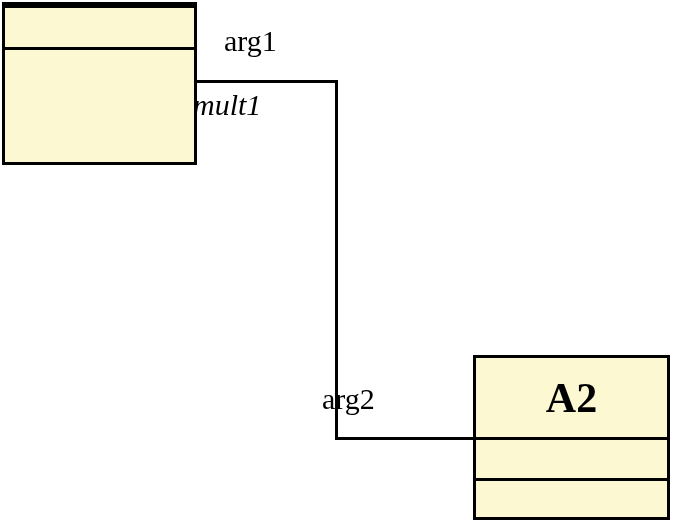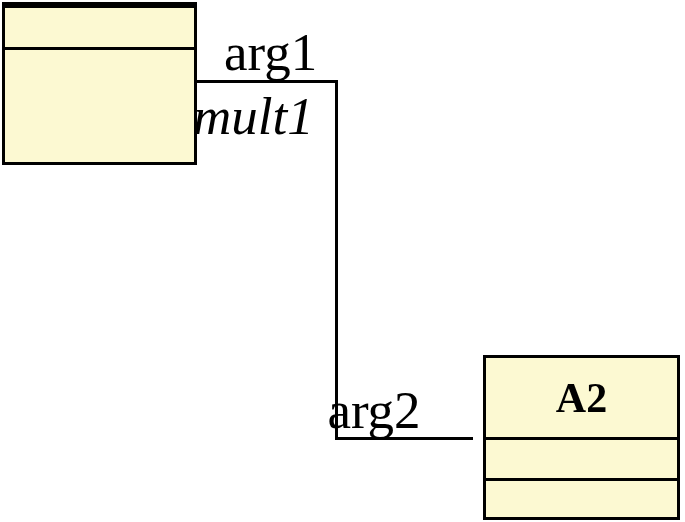--- a/index.html
+++ b/index.html
@@ -19,21 +19,21 @@
   
   .uml-class {
     position: absolute;
     box-sizing: border-box;
     border: 3px solid #000000;
     background: #fcf9d2;
     display: flex;
     flex-direction: column;
   }
   .class-a1 { left: 2px;   top: 2px;   width: 195px; height: 163px; }
-  .class-a2 { left: 483px; top: 355px; width: 197px; height: 165px; }
+  .class-a2 { left: 473px; top: 355px; width: 197px; height: 165px; }
 
   .uml-title {
     display: flex;
     align-items: center;
     justify-content: center;
     font-weight: bold;
     font-size: 42px;
     line-height: 1;
   }
   .class-a1 .uml-title { height: 75px; }
@@ -52,27 +52,27 @@
     position: absolute;
     background: #000000;
   }
   .seg-h1 { left: 197px; top: 80px;  width: 141px; height: 3px; }
   .seg-v  { left: 335px; top: 80px;  width: 3px;   height: 360px; }
   .seg-h2 { left: 335px; top: 437px; width: 138px; height: 3px; }
 
   
   .edge-label {
     position: absolute;
-    font-size: 53px;
+    font-size: 30px;
     line-height: 1;
     white-space: nowrap;
   }
   .lbl-arg1  { left: 224px; top: 26px;  text-align: left; }
   .lbl-mult1 { left: 193px; top: 90px;  width: 140px; text-align: left; font-style: italic; }
-  .lbl-arg2  { left: 304px; top: 384px; width: 140px; text-align: center; }
+  .lbl-arg2  { left: 322px; top: 384px; width: 140px; text-align: left; }
   .lbl-mult2 { left: 300px; top: 446px; width: 150px; text-align: right; }
 </style>
 </head>
 <body>
 
 <div class="canvas">
 
   <div class="uml-class class-a1">
     <div class="uml-compartment attrs"></div>
     <div class="uml-compartment ops"></div>

